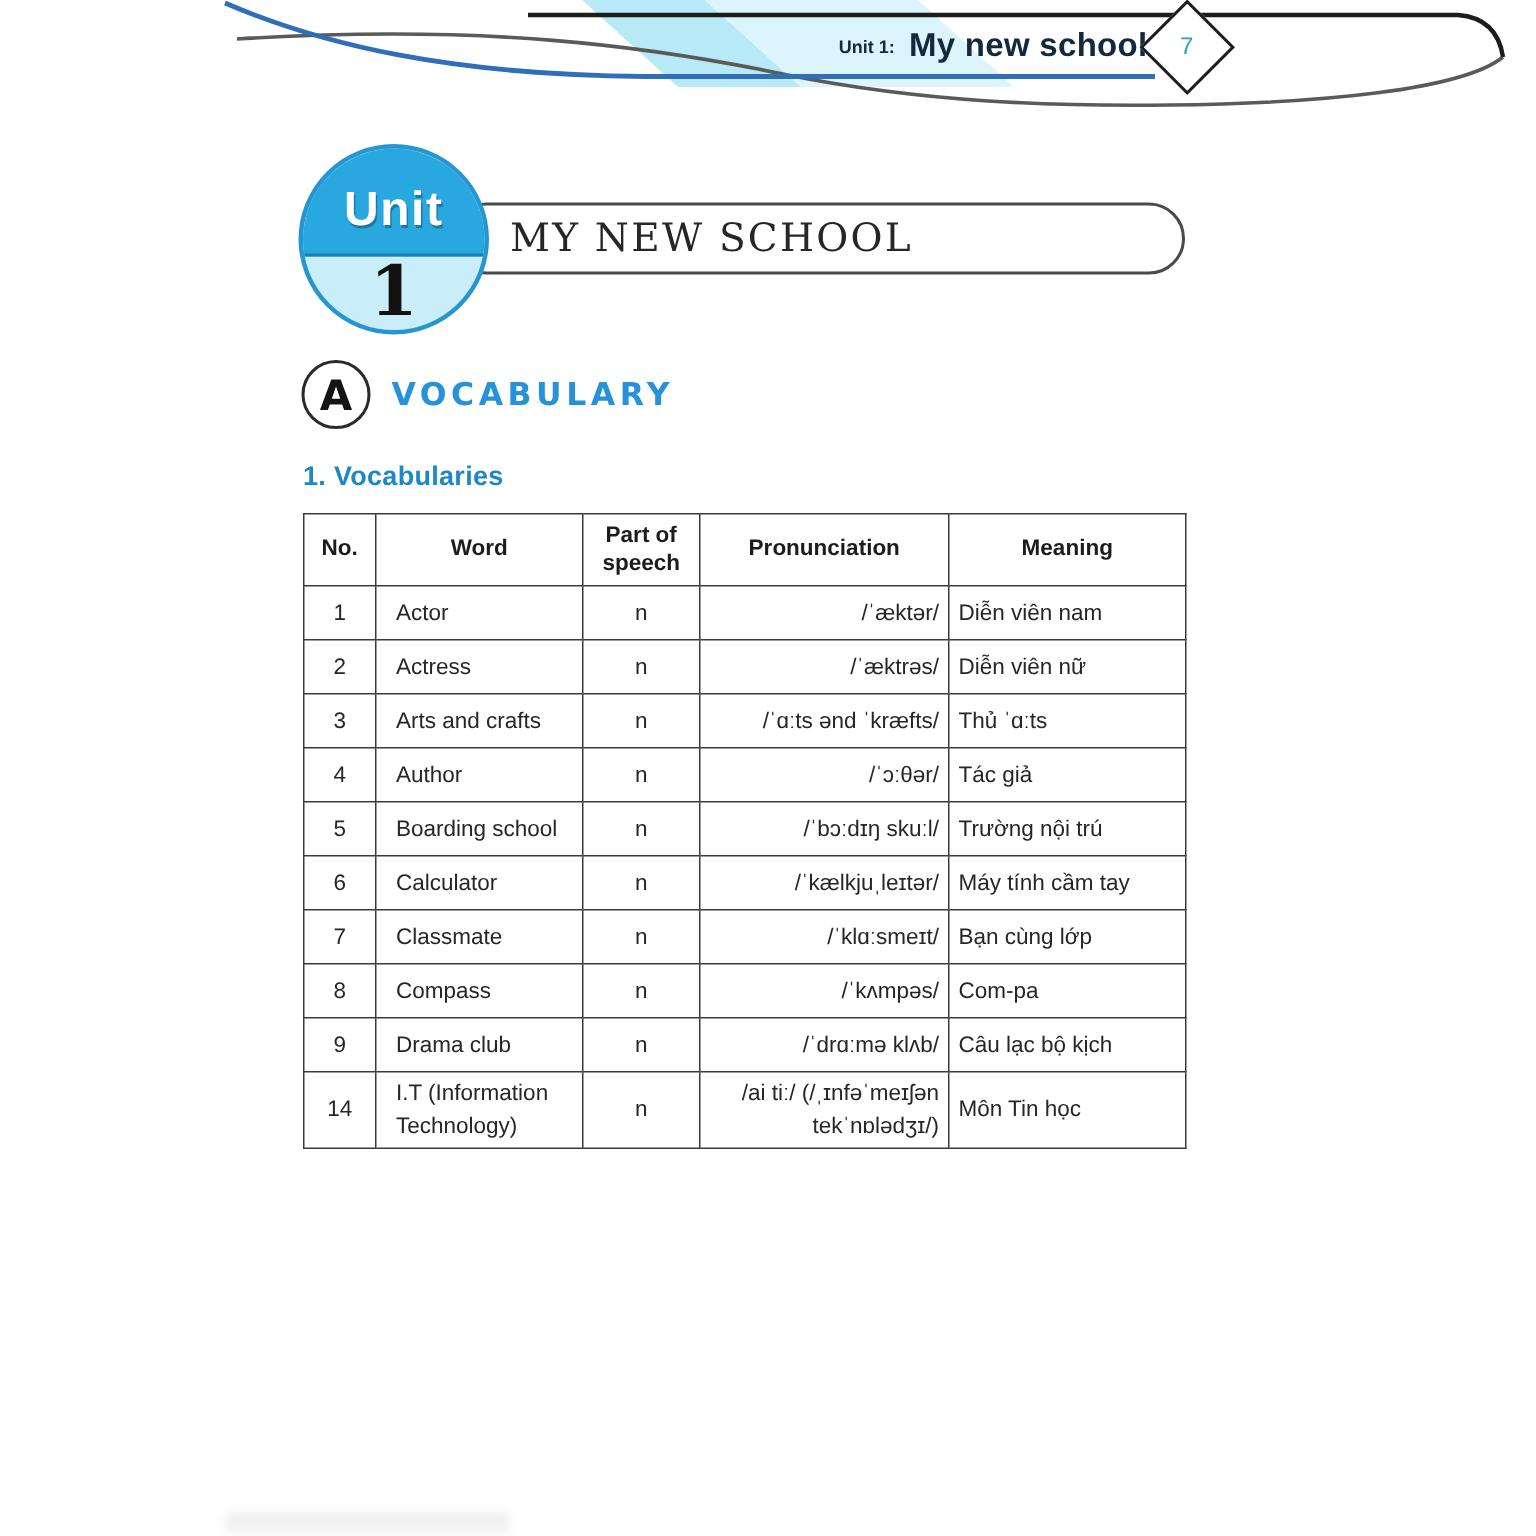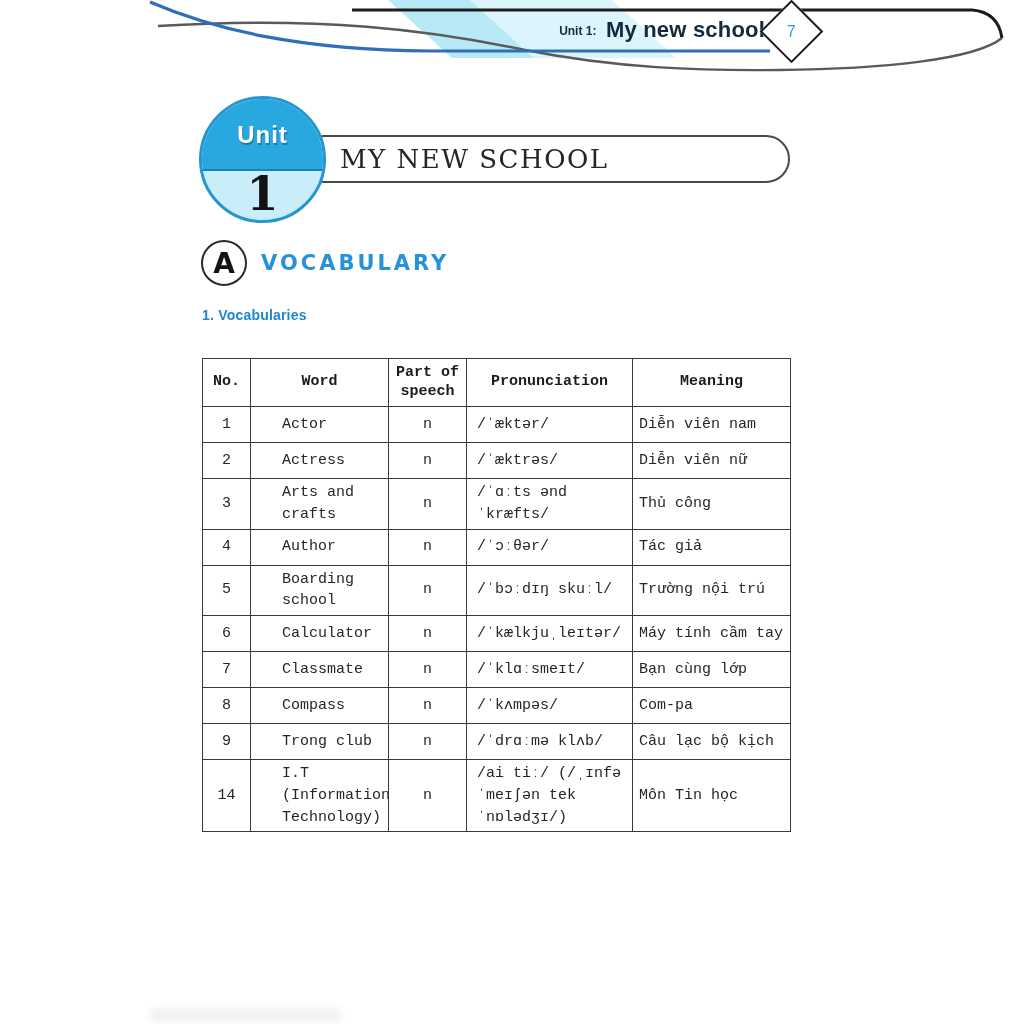--- a/index.html
+++ b/index.html
@@ -26,21 +26,21 @@
     position: absolute; left: 199px; top: 96px; width: 127px; height: 127px;
     border-radius: 50%; background: #c9edf9; border: 3px solid #2596d1;
     overflow: hidden; z-index: 3;
   }
   .unit-circle .dome {
     position: absolute; left: -8px; top: -6px; width: 137px; height: 78px;
     background: #29a8e0; border-bottom: 2px solid #1b7fb8;
   }
   .unit-circle .unit-word {
     position: absolute; top: 22px; width: 100%; text-align: center;
-    color: #ffffff; font-size: 24px; font-weight: 800; letter-spacing: 1px;
+    color: #ffffff; font-size: 32px; font-weight: 800; letter-spacing: 1px;
     text-shadow: 1px 2px 0 rgba(20,80,120,.55); z-index: 2;
   }
   .unit-circle .unit-num {
     position: absolute; top: 68px; width: 100%; text-align: center;
     font-family: "DejaVu Serif", serif; font-weight: 700; font-size: 46px; color: #121212;
   }
   .title-pill {
     position: absolute; left: 300px; top: 135px; width: 490px; height: 48px;
     background: #fff; border: 2px solid #4a4a4a; border-radius: 24px;
     display: flex; align-items: center; padding-left: 38px; z-index: 2;
@@ -56,44 +56,44 @@
     width: 46px; height: 46px; border-radius: 50%; border: 2px solid #2b2b2b;
     display: flex; align-items: center; justify-content: center; background: #fff;
   }
   .a-badge span { font-size: 28px; font-weight: 900; color: #141414; font-family: "DejaVu Sans", sans-serif; }
   .section-title {
     margin-left: 14px; color: #2791d9; font-size: 21px; font-weight: 800;
     letter-spacing: 3px; font-family: "DejaVu Sans", sans-serif;
   }
   .subsection-title {
     position: absolute; left: 202px; top: 307px; color: #1d87c9;
-    font-size: 14px; font-weight: 700; letter-spacing: 0.2px;
+    font-size: 18px; font-weight: 700; letter-spacing: 0.2px;
   }
 
   
   .vocab-table {
-    position: absolute; left: 202px; top: 358px; width: 588px;
+    position: absolute; left: 202px; top: 342px; width: 588px;
     border-collapse: collapse; table-layout: fixed;
-    font-family: Liberation Mono, monospace; font-size: 15px; color: #262626;
+    font-family: Liberation Sans, sans-serif; font-size: 15px; color: #262626;
   }
   .vocab-table th, .vocab-table td { border: 1.6px solid #3a3a3a; vertical-align: middle; }
   .vocab-table th {
     height: 48px; font-size: 15px; font-weight: 700; text-align: center;
     line-height: 1.25; padding: 2px 4px; color: #1c1c1c;
   }
   .vocab-table td { height: 36px; line-height: 1.45; padding: 3px 6px; }
   .vocab-table col.c0 { width: 48px; }
   .vocab-table col.c1 { width: 138px; }
   .vocab-table col.c2 { width: 78px; }
   .vocab-table col.c3 { width: 166px; }
   .vocab-table col.c4 { width: 158px; }
   .vocab-table td.c0 { text-align: center; }
-  .vocab-table td.c1 { padding-left: 31px; }
+  .vocab-table td.c1 { padding-left: 13px; }
   .vocab-table td.c2 { text-align: center; }
-  .vocab-table td.c3 { padding-left: 10px; }
+  .vocab-table td.c3 { padding-left: 10px; text-align: right; }
   .vocab-table td.c4 { }
 
   .bottom-smudge {
     position: absolute; left: 150px; top: 1008px; width: 190px; height: 14px;
     background: #f1f1f1; filter: blur(3px); border-radius: 4px;
   }
 </style>
 </head>
 <body>
 
@@ -163,21 +163,21 @@
         <td class="c1">Actress</td>
         <td class="c2">n</td>
         <td class="c3">/ˈæktrəs/</td>
         <td class="c4">Diễn viên nữ</td>
       </tr>
       <tr>
         <td class="c0">3</td>
         <td class="c1">Arts and crafts</td>
         <td class="c2">n</td>
         <td class="c3">/ˈɑːts ənd ˈkræfts/</td>
-        <td class="c4">Thủ công</td>
+        <td class="c4">Thủ ˈɑːts</td>
       </tr>
       <tr>
         <td class="c0">4</td>
         <td class="c1">Author</td>
         <td class="c2">n</td>
         <td class="c3">/ˈɔːθər/</td>
         <td class="c4">Tác giả</td>
       </tr>
       <tr>
         <td class="c0">5</td>
@@ -202,21 +202,21 @@
       </tr>
       <tr>
         <td class="c0">8</td>
         <td class="c1">Compass</td>
         <td class="c2">n</td>
         <td class="c3">/ˈkʌmpəs/</td>
         <td class="c4">Com-pa</td>
       </tr>
       <tr>
         <td class="c0">9</td>
-        <td class="c1">Trong club</td>
+        <td class="c1">Drama club</td>
         <td class="c2">n</td>
         <td class="c3">/ˈdrɑːmə klʌb/</td>
         <td class="c4">Câu lạc bộ kịch</td>
       </tr>
       <tr>
         <td class="c0">14</td>
         <td class="c1">I.T (Information Technology)</td>
         <td class="c2">n</td>
         <td class="c3">/ai tiː/ (/ˌɪnfəˈmeɪʃən tekˈnɒlədʒɪ/)</td>
         <td class="c4">Môn Tin học</td>

